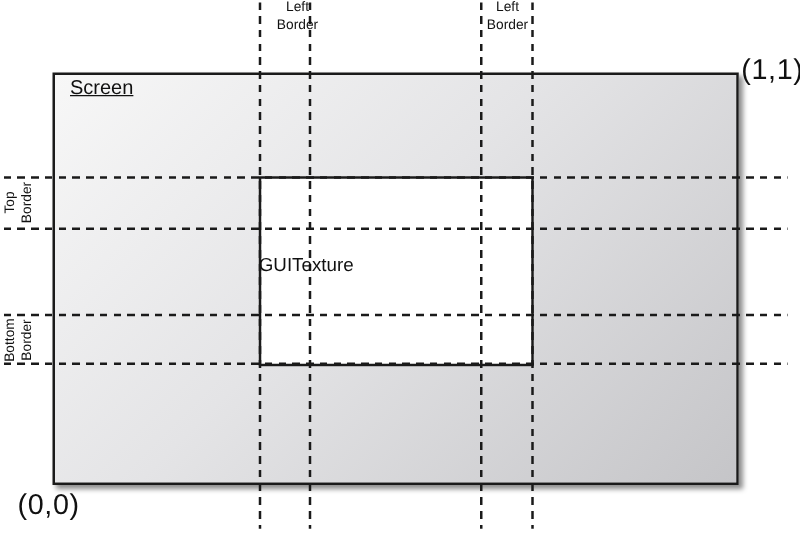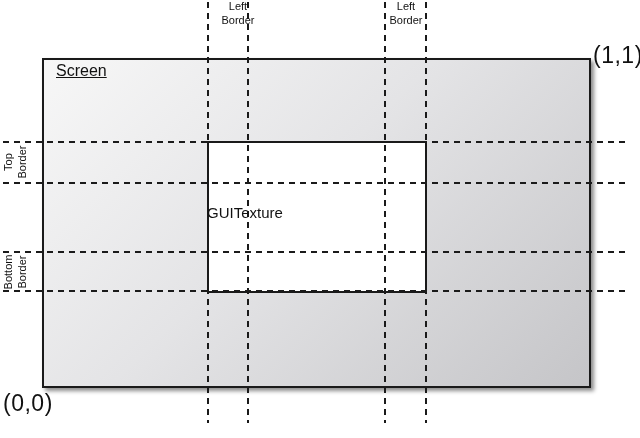--- a/index.html
+++ b/index.html
@@ -112,21 +112,21 @@
     font-size: 11px;
     line-height: 1.27;
     transform: rotate(-90deg);
   }
   .top-border-label    { left: -8px; top: 147px; }
   .bottom-border-label { left: -8px; top: 257px; }
   .coord-label {
     font-size: 23px;
     letter-spacing: 0.5px;
   }
-  .coord-origin { left: 3px;  top: 390px; }
+  .coord-origin { left: 14px;  top: 390px; }
   .coord-unit   { left: 593px; top: 42px; }
 </style>
 </head>
 <body>
 
 <div class="stage">
 
   <div class="screen-rect"></div>
 
   <div class="texture-rect"></div>

